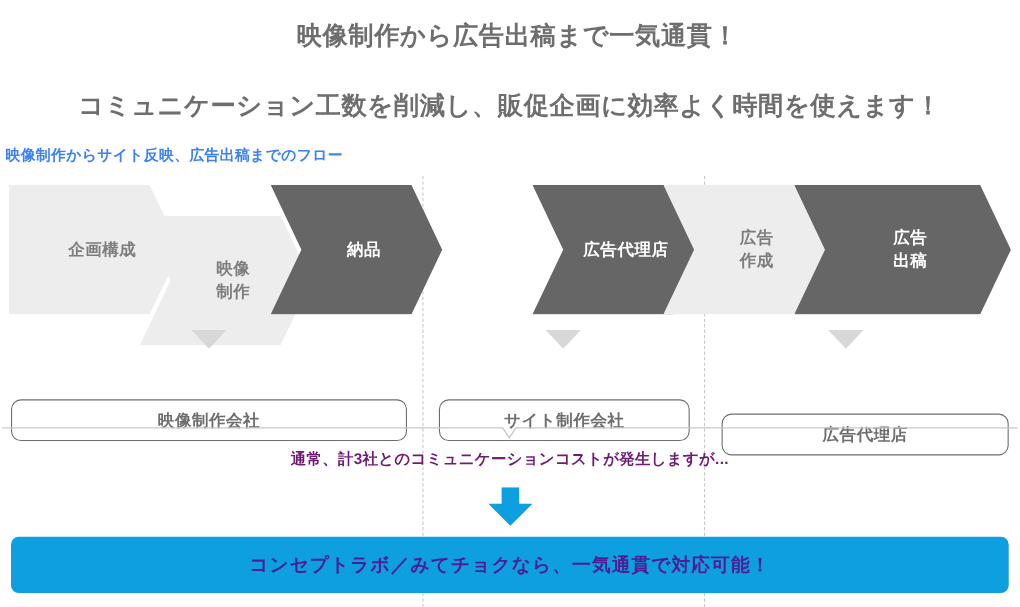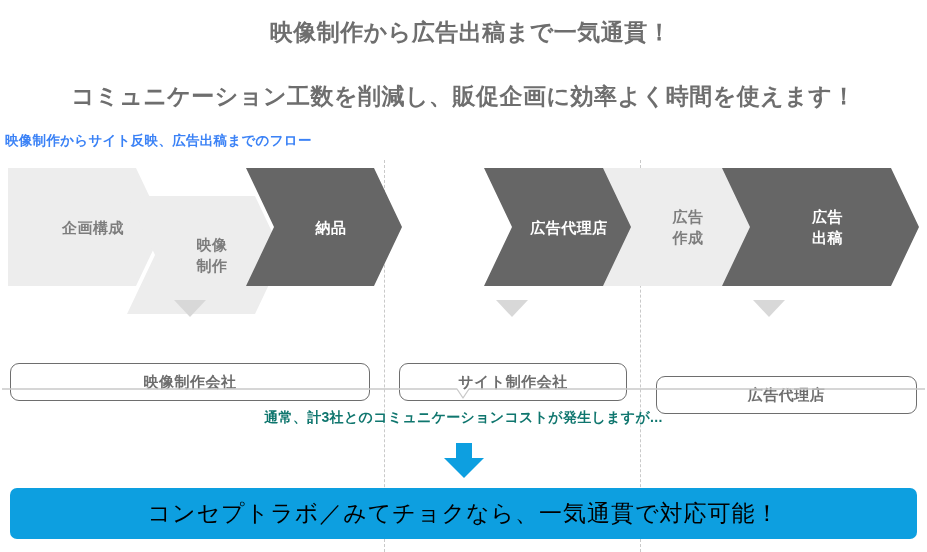--- a/index.html
+++ b/index.html
@@ -146,21 +146,21 @@
 
   
   .caption {
     position: absolute;
     top: 409px;
     left: 0;
     width: 927px;
     text-align: center;
     font-size: 14px;
     font-weight: bold;
-    color: #0f766e;
+    color: #701a75;
     letter-spacing: 0.3px;
     z-index: 3;
   }
 
   
   .blue-arrow {
     position: absolute;
     top: 443px;
     left: 443px;
     width: 42px;
@@ -177,23 +177,23 @@
     height: 51px;
     border-radius: 7px;
     background: #0d9fe0;
     display: flex;
     align-items: center;
     justify-content: center;
     box-sizing: border-box;
     z-index: 4;
   }
   .cta span {
-    color: #000000;
-    font-size: 23px;
-    font-weight: normal;
+    color: #4c1d95;
+    font-size: 17px;
+    font-weight: bold;
     letter-spacing: 1px;
   }
 </style>
 </head>
 <body>
 
 <div class="guide guide-1"></div>
 <div class="guide guide-2"></div>
 
 <div class="headline">

